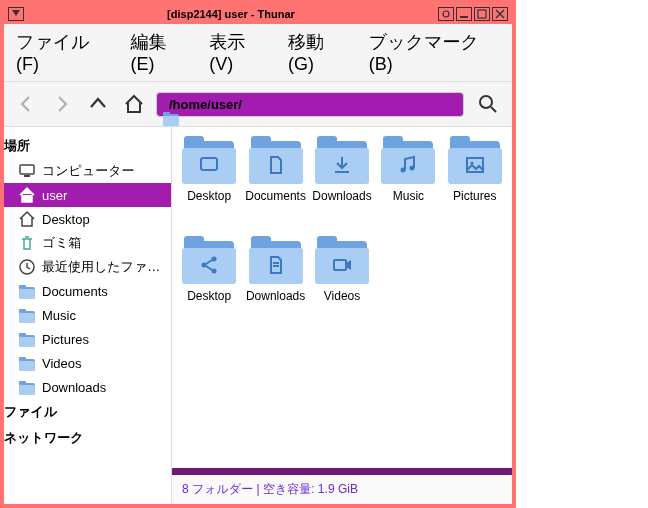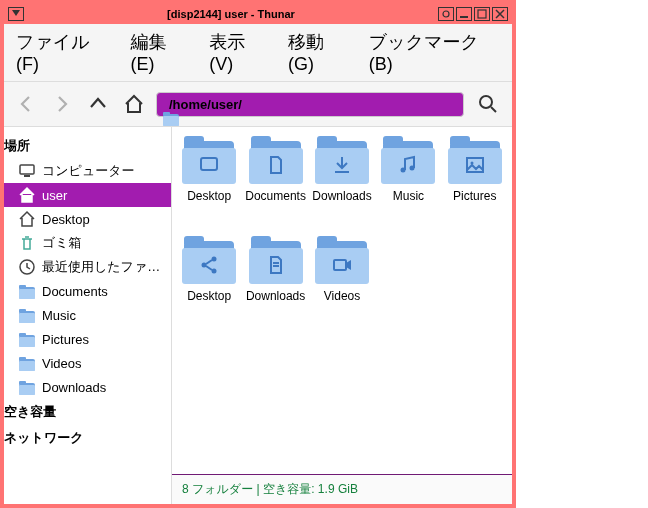--- a/index.html
+++ b/index.html
@@ -25,21 +25,21 @@
 .sidebar-item.highlighted { outline: 2px solid #2020dd; outline-offset: -2px; }
 .side-icon { width: 18px; height: 18px; flex-shrink: 0; display: flex; align-items: center; justify-content: center; }
 .content { flex: 1; display: flex; flex-direction: column; overflow: hidden; }
 .folder-grid { flex: 1; padding: 12px 4px; display: grid; grid-template-columns: repeat(5, 1fr); grid-auto-rows: 96px; gap: 4px 0; overflow: auto; align-content: start; }
 .folder-item { display: flex; flex-direction: column; align-items: center; gap: 4px; font-size: 12px; cursor: pointer; }
 .folder-icon { width: 54px; height: 46px; position: relative; }
 .folder-back { position: absolute; top: 2px; left: 2px; width: 50px; height: 40px; background: #6fa3e0; border-radius: 4px 4px 2px 2px; }
 .folder-tab { position: absolute; top: -3px; left: 2px; width: 20px; height: 8px; background: #6fa3e0; border-radius: 3px 3px 0 0; }
 .folder-front { position: absolute; top: 9px; left: 0; width: 54px; height: 36px; background: #a9cdf3; border-radius: 3px; display: flex; align-items: center; justify-content: center; }
 .folder-glyph { color: #3d78c2; }
-.statusbar { border-top: 1px solid #701a75; padding: 6px 10px; font-size: 12px; color: #15803d; background: #fafafa; }
+.statusbar { border-top: 7px solid #701a75; padding: 6px 10px; font-size: 12px; color: #6d28d9; background: #fafafa; }
 .mini-folder { width: 16px; height: 13px; position: relative; top: 1px; }
 .mini-folder .mfb { position: absolute; top: 1px; left: 0; width: 16px; height: 12px; background: #6fa3e0; border-radius: 2px; }
 .mini-folder .mft { position: absolute; top: -1px; left: 0; width: 7px; height: 3px; background: #6fa3e0; border-radius: 1px 1px 0 0; }
 .mini-folder .mff { position: absolute; top: 3px; left: 0; width: 16px; height: 10px; background: #a9cdf3; border-radius: 1px; }
 .mini-folder.orange .mfb { background: #e8b06f; }
 .mini-folder.orange .mft { background: #e8b06f; }
 .mini-folder.orange .mff { background: #f5d6ad; }
 </style>
 </head>
 <body>
@@ -209,21 +209,21 @@
             <span class="side-icon">
               <span class="mini-folder">
                 <span class="mft"></span>
                 <span class="mfb"></span>
                 <span class="mff"></span>
               </span>
             </span>
             <span>Downloads</span>
           </div>
         </div>
-      <div class="sidebar-header">空き容量</div>
+      <div class="sidebar-header">ファイル</div>
       <div class="sidebar-header">ネットワーク</div>
     </div>
 
     <div class="content">
       <div class="folder-grid" id="folder-grid">
           <div class="folder-item">
             <div class="folder-icon">
               <div class="folder-tab"></div>
               <div class="folder-back"></div>
               <div class="folder-front">

